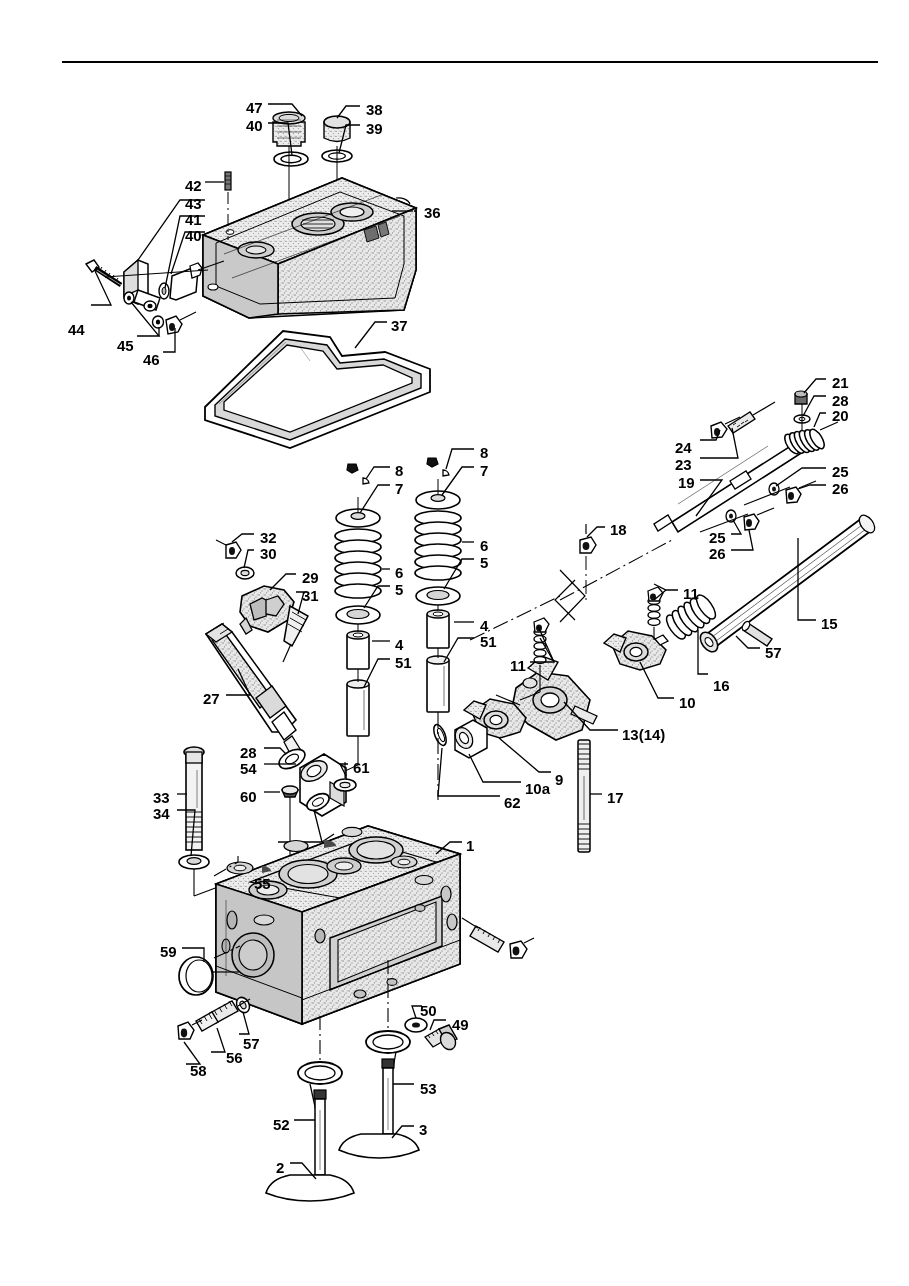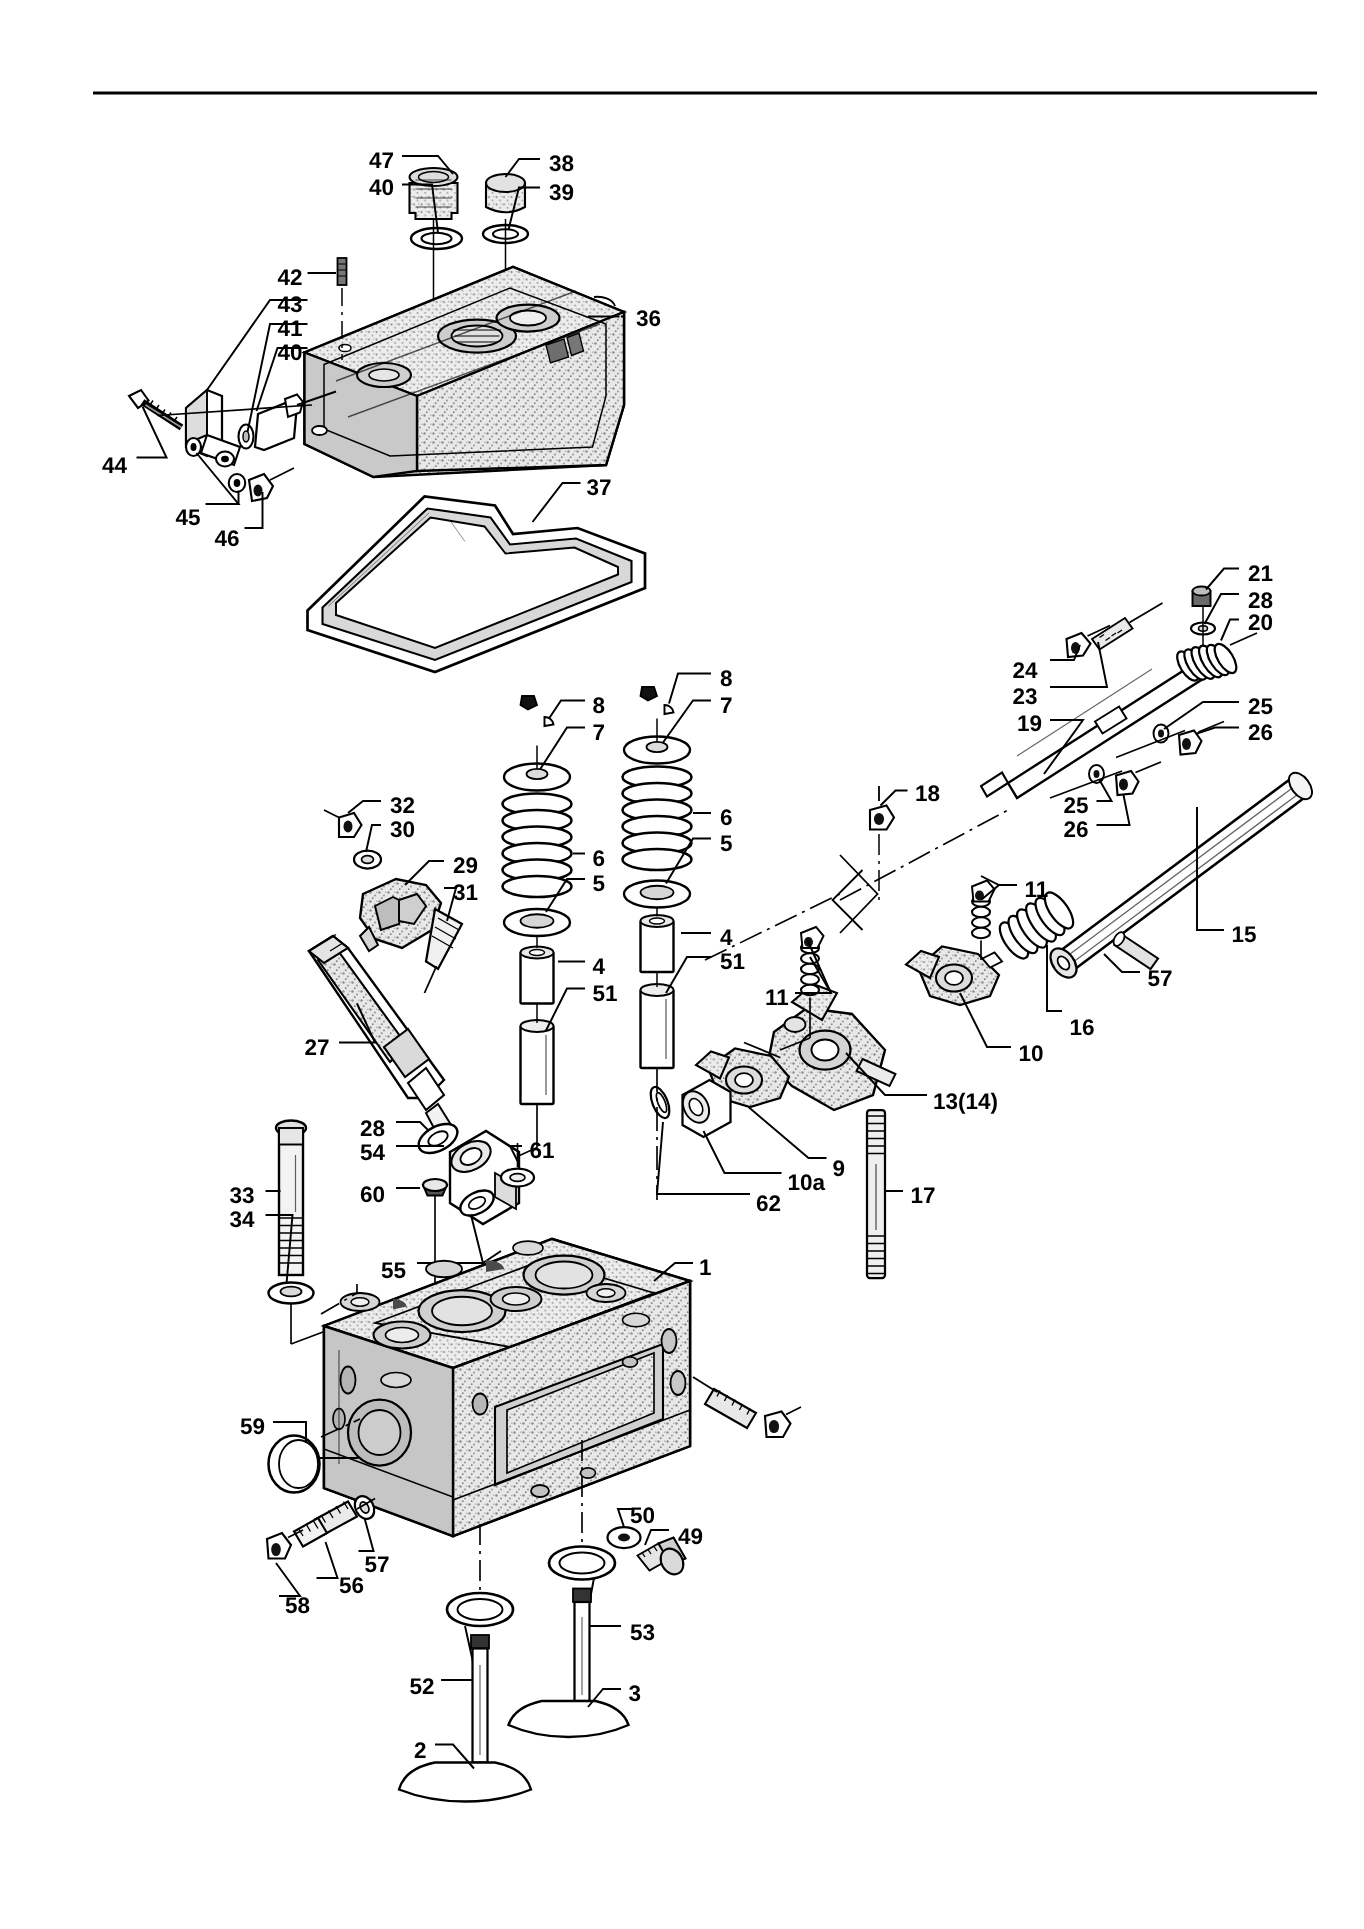--- a/index.html
+++ b/index.html
@@ -802,21 +802,21 @@
 
 <div class="lbl" style="left:246px;top:100px">47</div>
 <div class="lbl" style="left:246px;top:118px">40</div>
 <div class="lbl" style="left:366px;top:102px">38</div>
 <div class="lbl" style="left:366px;top:121px">39</div>
 <div class="lbl" style="left:424px;top:205px">36</div>
 <div class="lbl" style="left:185px;top:178px">42</div>
 <div class="lbl" style="left:185px;top:196px">43</div>
 <div class="lbl" style="left:185px;top:212px">41</div>
 <div class="lbl" style="left:185px;top:228px">40</div>
-<div class="lbl" style="left:68px;top:303px">44</div>
+<div class="lbl" style="left:68px;top:322px">44</div>
 <div class="lbl" style="left:117px;top:338px">45</div>
 <div class="lbl" style="left:143px;top:352px">46</div>
 <div class="lbl" style="left:391px;top:318px">37</div>
 <div class="lbl" style="left:832px;top:375px">21</div>
 <div class="lbl" style="left:832px;top:393px">28</div>
 <div class="lbl" style="left:832px;top:408px">20</div>
 <div class="lbl" style="left:675px;top:440px">24</div>
 <div class="lbl" style="left:675px;top:457px">23</div>
 <div class="lbl" style="left:678px;top:475px">19</div>
 <div class="lbl" style="left:832px;top:464px">25</div>
@@ -849,21 +849,21 @@
 <div class="lbl" style="left:510px;top:658px">11</div>
 <div class="lbl" style="left:260px;top:530px">32</div>
 <div class="lbl" style="left:260px;top:546px">30</div>
 <div class="lbl" style="left:302px;top:570px">29</div>
 <div class="lbl" style="left:302px;top:588px">31</div>
 <div class="lbl" style="left:203px;top:691px">27</div>
 <div class="lbl" style="left:240px;top:745px">28</div>
 <div class="lbl" style="left:240px;top:761px">54</div>
 <div class="lbl" style="left:240px;top:789px">60</div>
 <div class="lbl" style="left:353px;top:760px">61</div>
-<div class="lbl" style="left:254px;top:840px">55</div>
+<div class="lbl" style="left:254px;top:876px">55</div>
 <div class="lbl" style="left:153px;top:790px">33</div>
 <div class="lbl" style="left:153px;top:806px">34</div>
 <div class="lbl" style="left:466px;top:838px">1</div>
 <div class="lbl" style="left:160px;top:944px">59</div>
 <div class="lbl" style="left:243px;top:1036px">57</div>
 <div class="lbl" style="left:226px;top:1050px">56</div>
 <div class="lbl" style="left:190px;top:1063px">58</div>
 <div class="lbl" style="left:420px;top:1003px">50</div>
 <div class="lbl" style="left:452px;top:1017px">49</div>
 <div class="lbl" style="left:420px;top:1081px">53</div>

